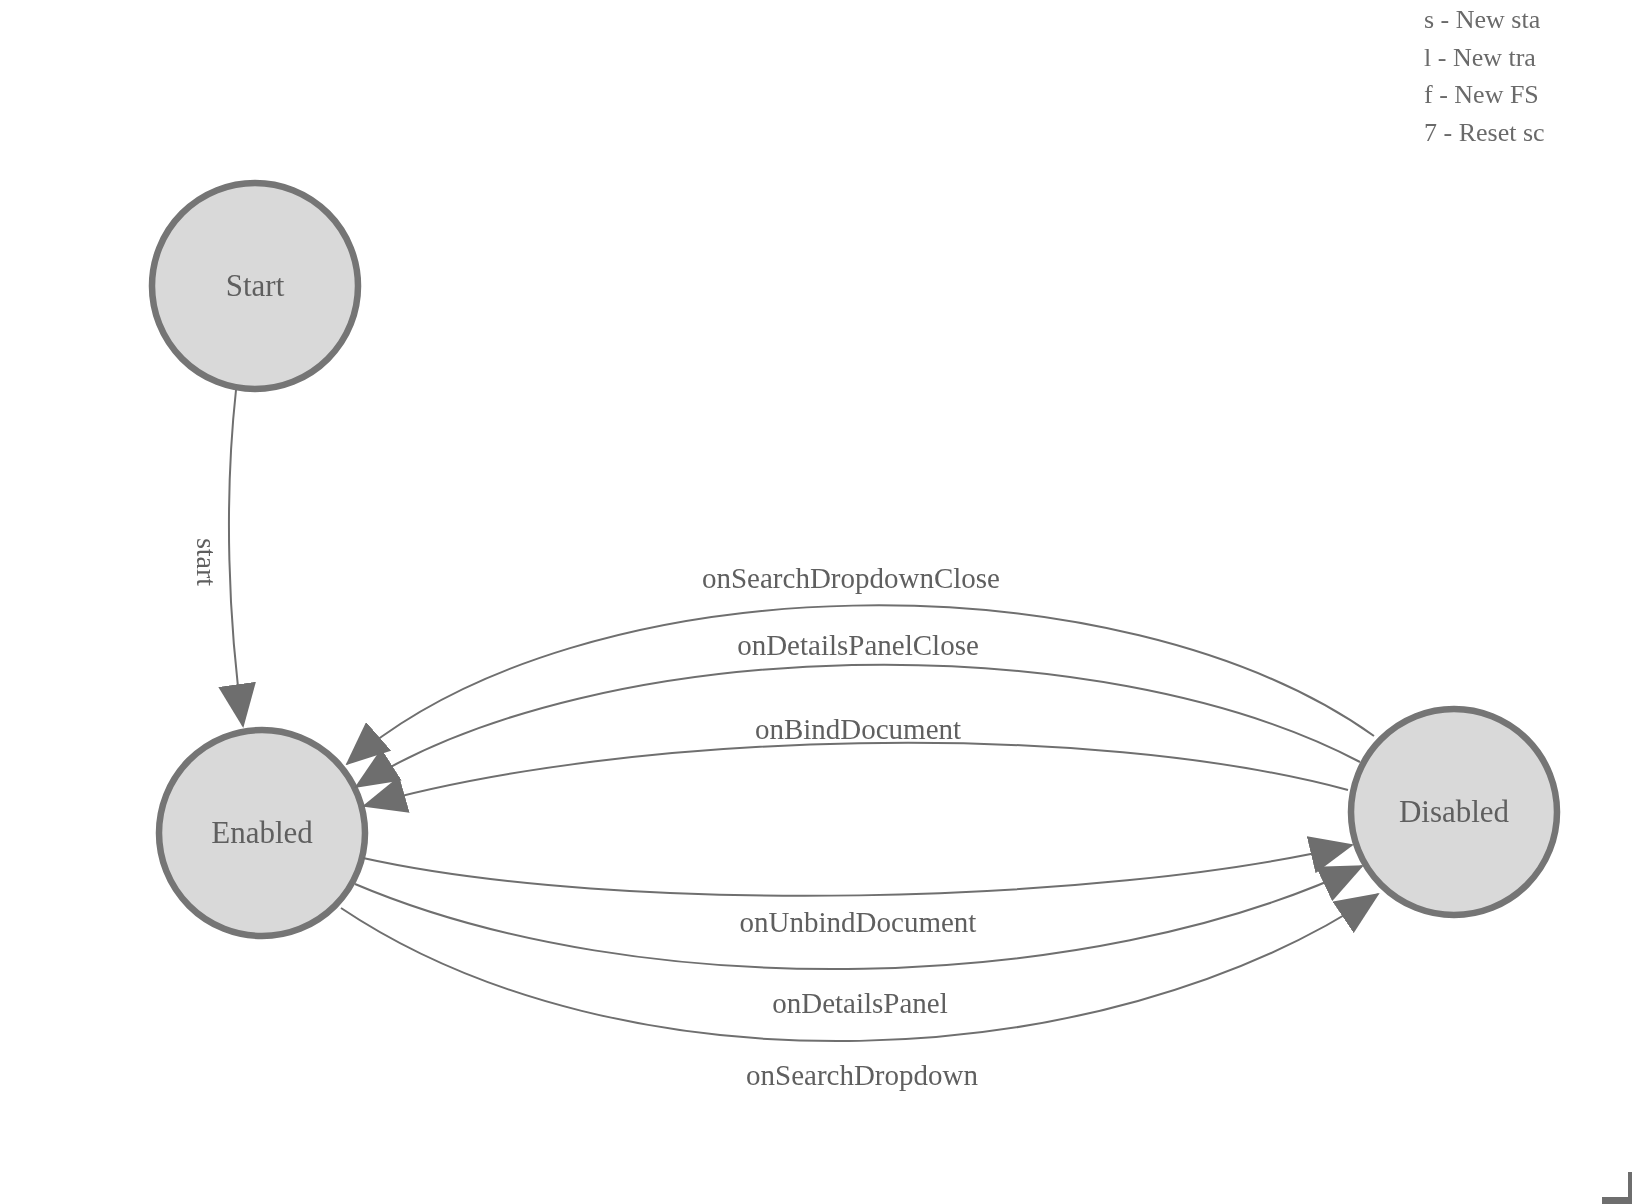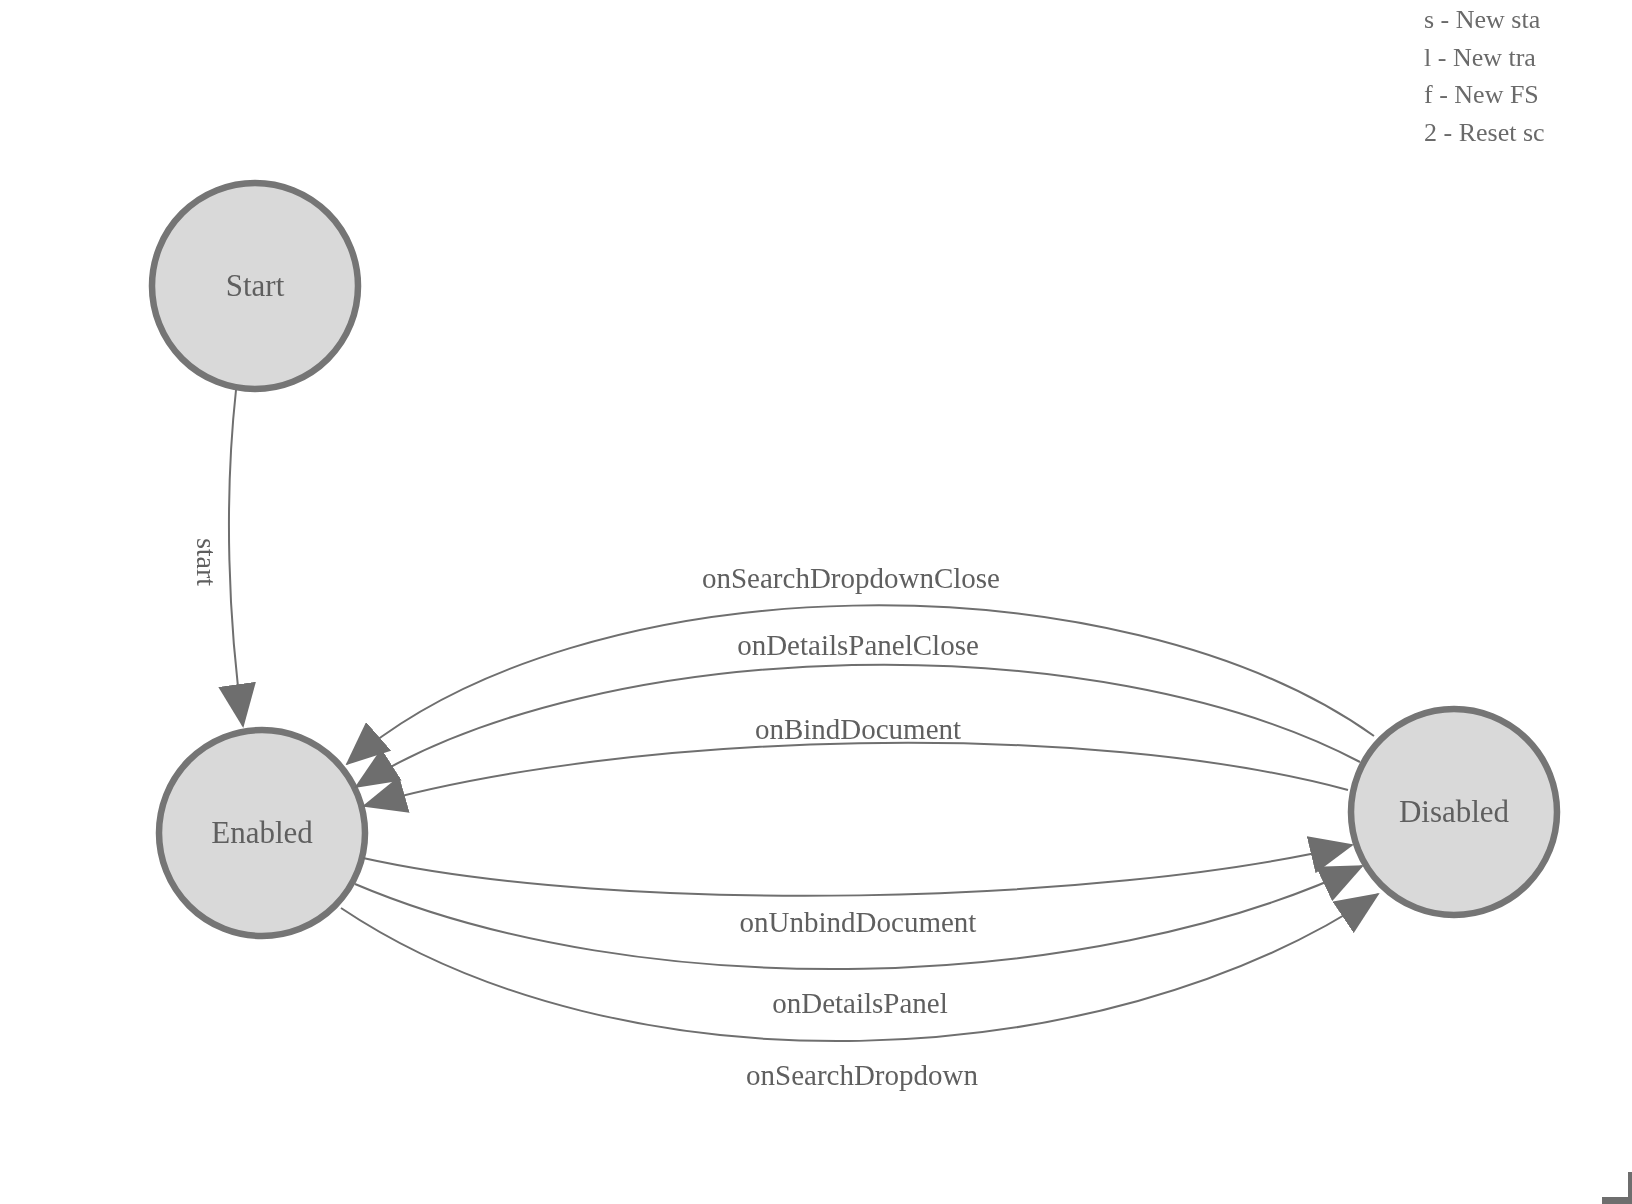--- a/index.html
+++ b/index.html
@@ -126,21 +126,21 @@
     <g>
       <path class="edge" marker-end="url(#arrow)" d="M 341 908 C 620 1095, 1100 1080, 1378 894"></path>
       <text class="edge-label" x="862" y="1085">onSearchDropdown</text>
     </g>
   </svg>
 
   <div class="legend">
     <div>s - New sta</div>
     <div>l - New tra</div>
     <div>f - New FS</div>
-    <div>2 - Reset sc</div>
+    <div>7 - Reset sc</div>
   </div>
 
   <div class="corner-bracket">
     <div class="bar bar-v"></div>
     <div class="bar bar-h"></div>
   </div>
 
 </div>
 
 </body></html>

